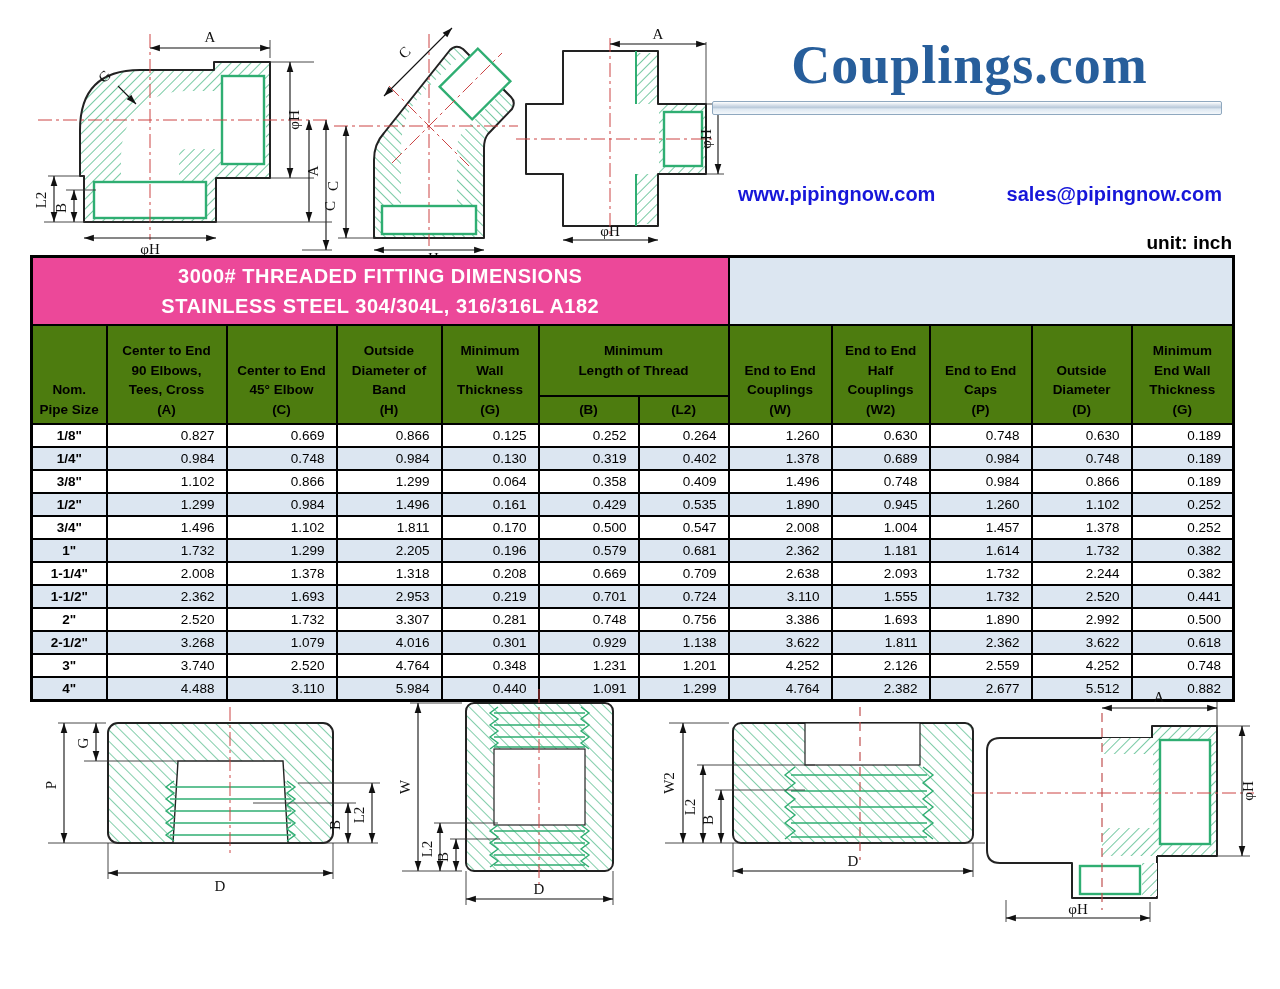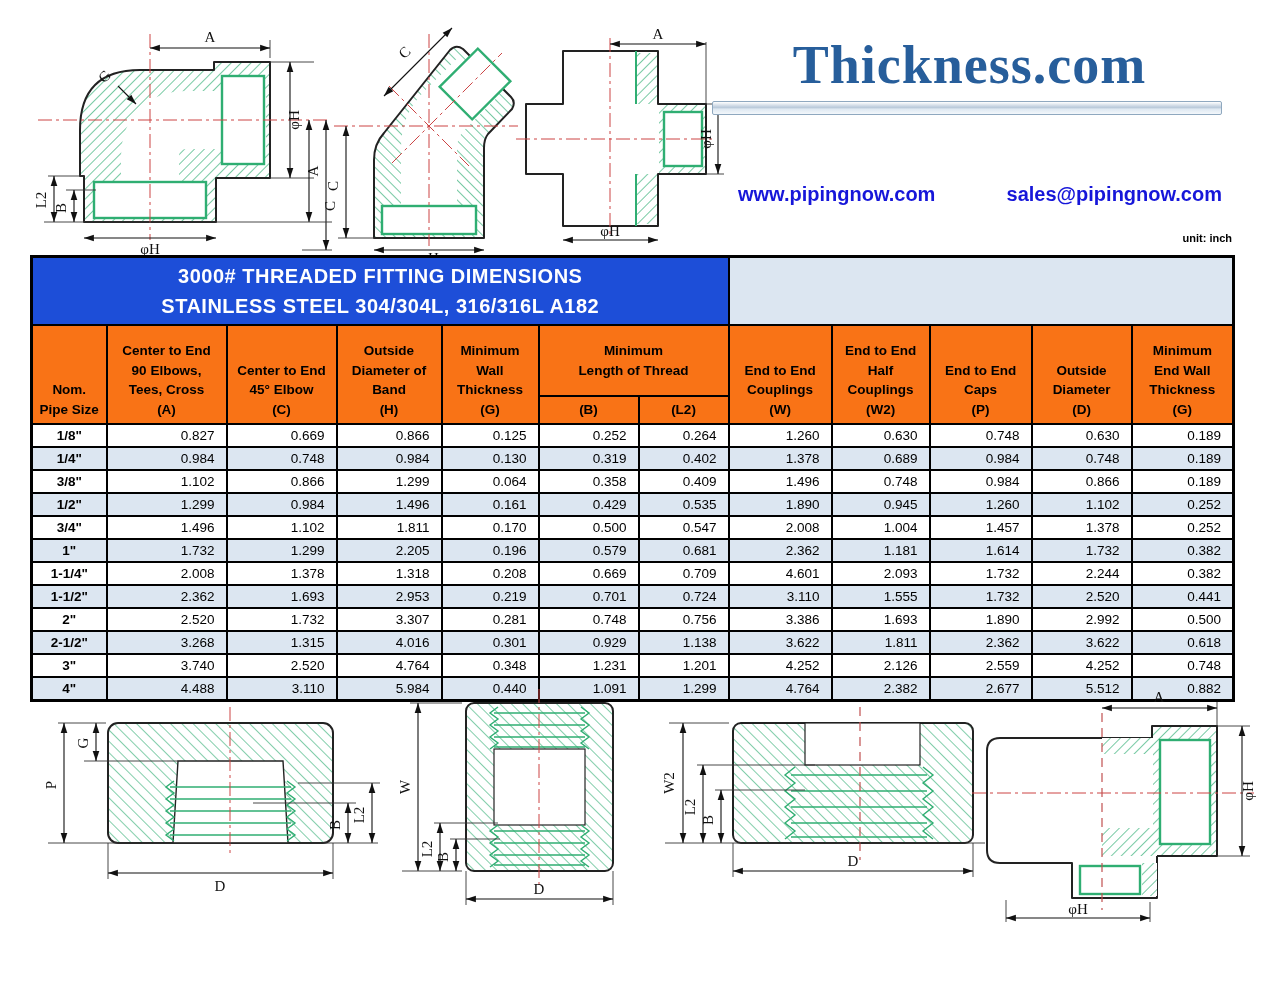--- a/index.html
+++ b/index.html
@@ -8,30 +8,30 @@
 
   
   .logo-text{position:absolute;left:712px;top:34px;width:515px;text-align:center;
              font-family:"Liberation Serif",serif;font-weight:bold;font-size:54px;
              color:#275e9b;letter-spacing:1px;white-space:nowrap;}
   .logo-bar{position:absolute;left:712px;top:101px;width:508px;height:12px;border-radius:2px;
             border:1px solid #8fa8bf;
             background:linear-gradient(180deg,#ffffff 0%,#b9c9da 45%,#dfe9f2 60%,#f3f7fb 100%);}
   .contact-row{position:absolute;left:738px;top:183px;width:484px;display:flex;
                justify-content:space-between;font-weight:bold;font-size:20px;color:#1616d9;}
-  .unit-label{position:absolute;right:48px;top:232px;font-weight:bold;font-size:11px;color:#000;}
+  .unit-label{position:absolute;right:48px;top:232px;font-weight:bold;font-size:19px;color:#000;}
 
   
   .table-wrap{position:absolute;left:30px;top:255px;}
   table.dim-table{border-collapse:collapse;table-layout:fixed;width:1202px;border:3px solid #000;}
   .dim-table td,.dim-table th{border:2px solid #000;}
-  .title-black{background:#1d4ed8;color:#fff;text-align:center;padding:3px 0;}
+  .title-black{background:#ec4899;color:#fff;text-align:center;padding:3px 0;}
   .title-black .t1{font-size:20px;font-weight:bold;line-height:30px;letter-spacing:0.5px;}
   .title-spacer{background:#dce6f1;}
-  .dim-table th{background:#f97316;font-size:13.5px;font-weight:bold;text-align:center;
+  .dim-table th{background:#4d7c0f;font-size:13.5px;font-weight:bold;text-align:center;
                 vertical-align:bottom;padding:3px 1px;line-height:1.45;color:#000;}
   .dim-table th div{white-space:pre-line;}
   th.hg{vertical-align:middle;}
   tr.hdr-main{height:71px;}
   tr.hdr-sub{height:20px;}
   .dim-table tbody td{font-size:13.5px;height:17px;padding:2px 11px 2px 2px;text-align:right;color:#000;}
   .dim-table tbody td.size{font-weight:bold;text-align:center;padding:2px;}
   .dim-table tbody tr:nth-child(even){background:#dce6f1;}
 
   
@@ -159,21 +159,21 @@
       <text class="dimtext" x="150" y="13" text-anchor="middle">A</text>
       <line class="ext" x1="198" y1="78" x2="216" y2="78"></line>
       <line class="ext" x1="198" y1="148" x2="216" y2="148"></line>
       <line class="dim" x1="210" y1="78" x2="210" y2="148" marker-start="url(#aC)" marker-end="url(#aC)"></line>
       <text class="dimtext" x="203" y="113" text-anchor="middle" transform="rotate(-90 203 113)">φH</text>
       <line class="dim" x1="55" y1="214" x2="150" y2="214" marker-start="url(#aC)" marker-end="url(#aC)"></line>
       <text class="dimtext" x="102" y="210" text-anchor="middle">φH</text>
     </g>
   </svg>
 
-  <div class="logo-text">Thickness.com</div>
+  <div class="logo-text">Couplings.com</div>
   <div class="logo-bar"></div>
   <div class="contact-row">
     <span>www.pipingnow.com</span>
     <span>sales@pipingnow.com</span>
   </div>
   <div class="unit-label">unit: inch</div>
 
   <div class="table-wrap">
     <table class="dim-table">
       <colgroup>
@@ -353,21 +353,21 @@
             <td>0.382</td>
           </tr>
           <tr>
             <td class="size">1-1/4"</td>
             <td>2.008</td>
             <td>1.378</td>
             <td>1.318</td>
             <td>0.208</td>
             <td>0.669</td>
             <td>0.709</td>
-            <td>4.601</td>
+            <td>2.638</td>
             <td>2.093</td>
             <td>1.732</td>
             <td>2.244</td>
             <td>0.382</td>
           </tr>
           <tr>
             <td class="size">1-1/2"</td>
             <td>2.362</td>
             <td>1.693</td>
             <td>2.953</td>
@@ -390,21 +390,21 @@
             <td>0.756</td>
             <td>3.386</td>
             <td>1.693</td>
             <td>1.890</td>
             <td>2.992</td>
             <td>0.500</td>
           </tr>
           <tr>
             <td class="size">2-1/2"</td>
             <td>3.268</td>
-            <td>1.315</td>
+            <td>1.079</td>
             <td>4.016</td>
             <td>0.301</td>
             <td>0.929</td>
             <td>1.138</td>
             <td>3.622</td>
             <td>1.811</td>
             <td>2.362</td>
             <td>3.622</td>
             <td>0.618</td>
           </tr>

